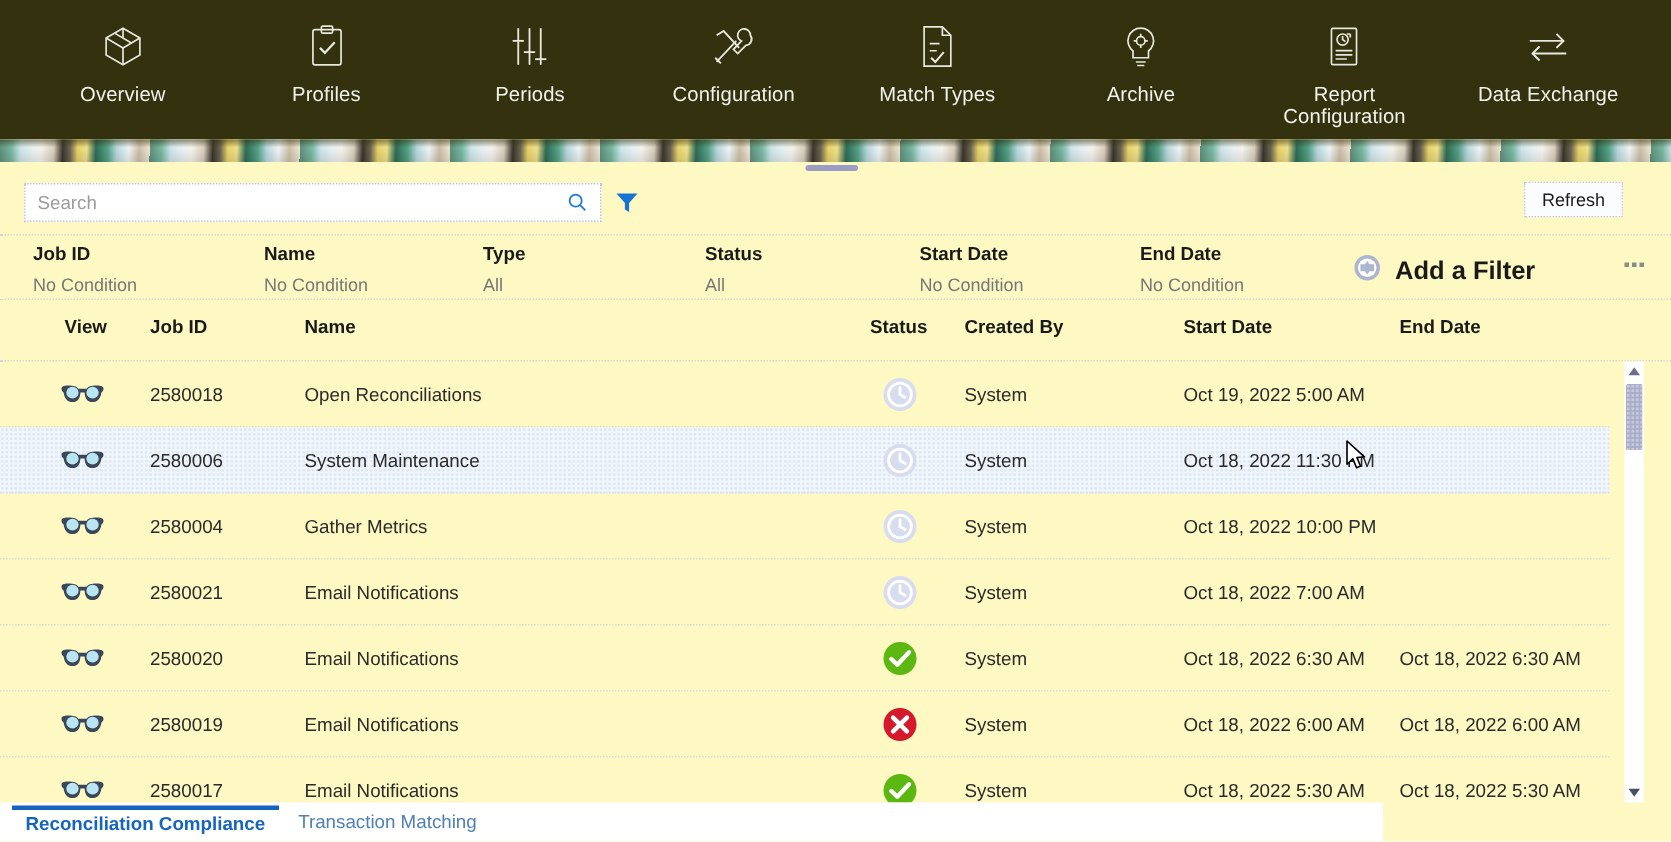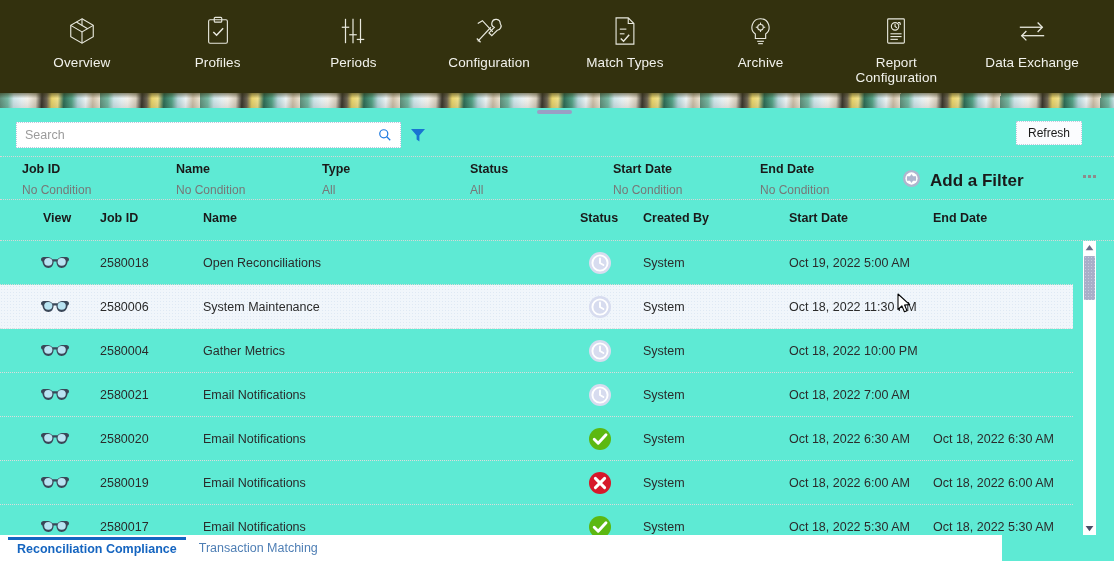--- a/index.html
+++ b/index.html
@@ -9,21 +9,21 @@
     width: 1114px; height: 561px;
     overflow: hidden;
     background: #ffffff;
     font-family: "Liberation Sans", sans-serif;
     -webkit-font-smoothing: antialiased;
   }
   #app {
     position: relative;
     width: 1114px;
     height: 561px;
-    background: #5eead4;
+    background: #fef9c3;
     padding-left: 47px;
   }
 
   
   .topnav {
     position: absolute;
     left: 0; top: 0;
     width: 1114px; height: 93px;
     background: #33310e;
     display: flex;
@@ -263,21 +263,21 @@
     background-image: radial-gradient(#c6cadd 1px, transparent 1px);
     background-size: 3px 3px;
     border-radius: 1px;
     cursor: pointer;
   }
 
   
   .bottom-tabs {
     position: absolute;
     left: 0; bottom: 0;
-    width: 1002px; height: 26px;
+    width: 922px; height: 26px;
     background: #ffffff;
     display: flex;
     align-items: center;
     padding-left: 8px;
     gap: 4px;
   }
   .btab {
     font-size: 12.5px;
     padding: 3px 9px 4px 9px;
     color: #4f7fb5;

